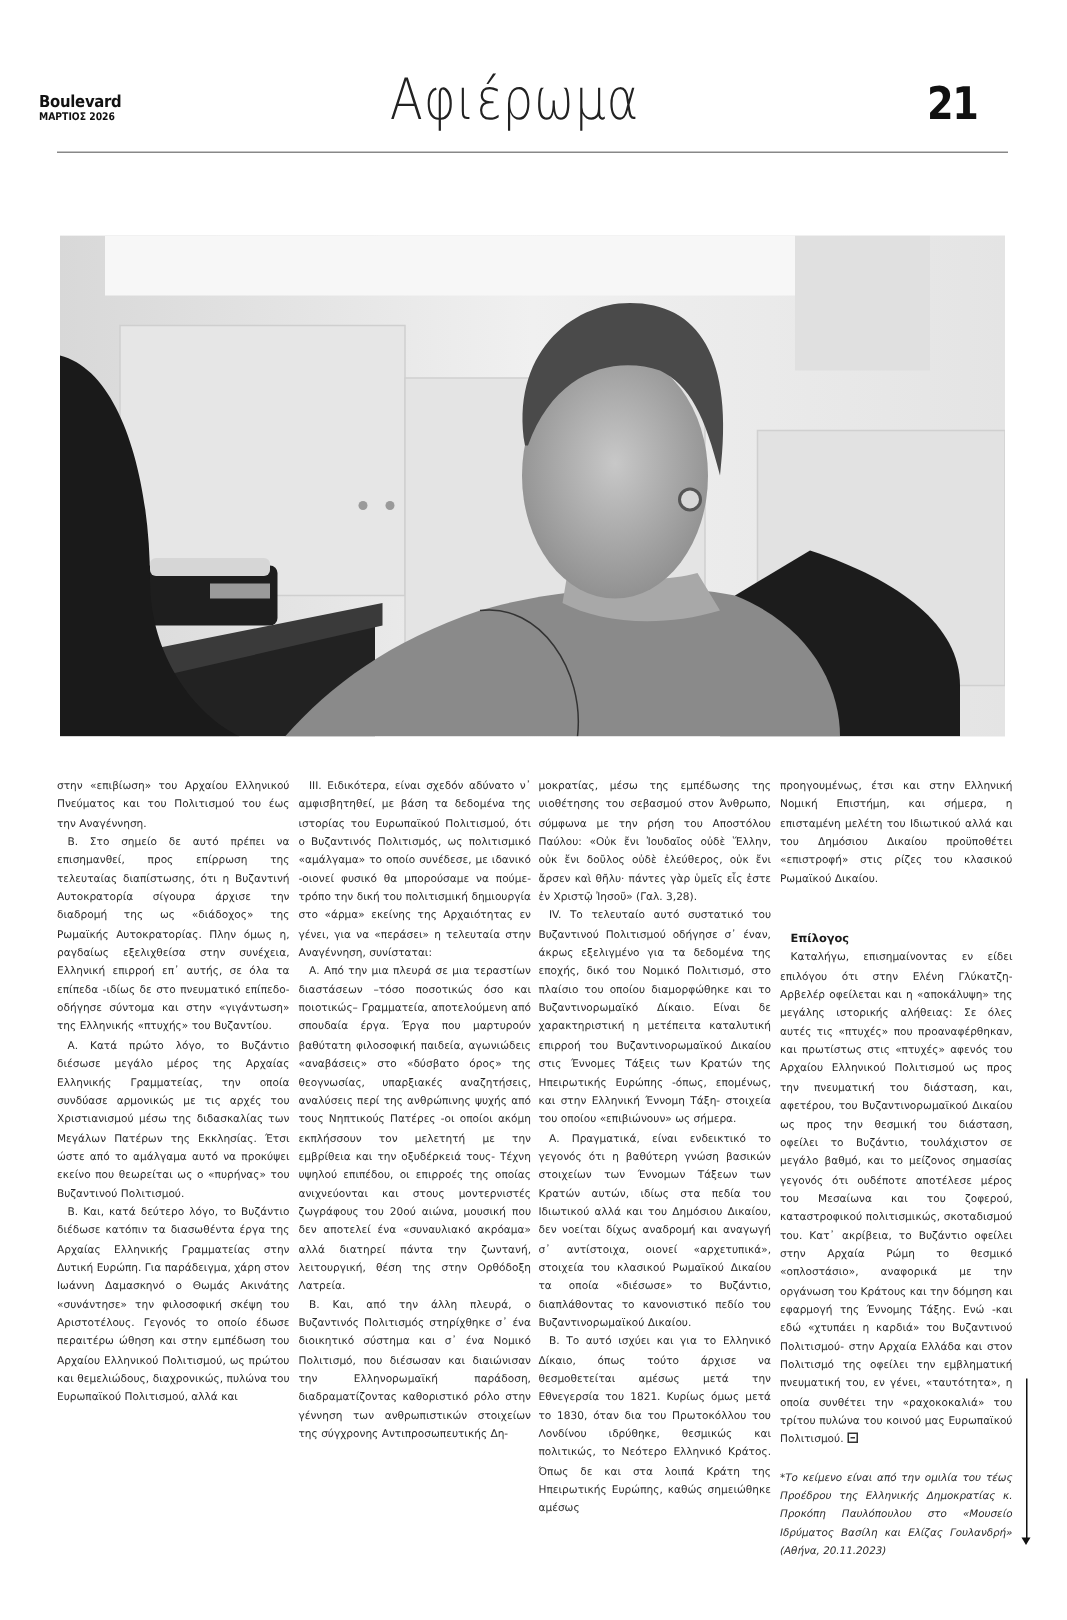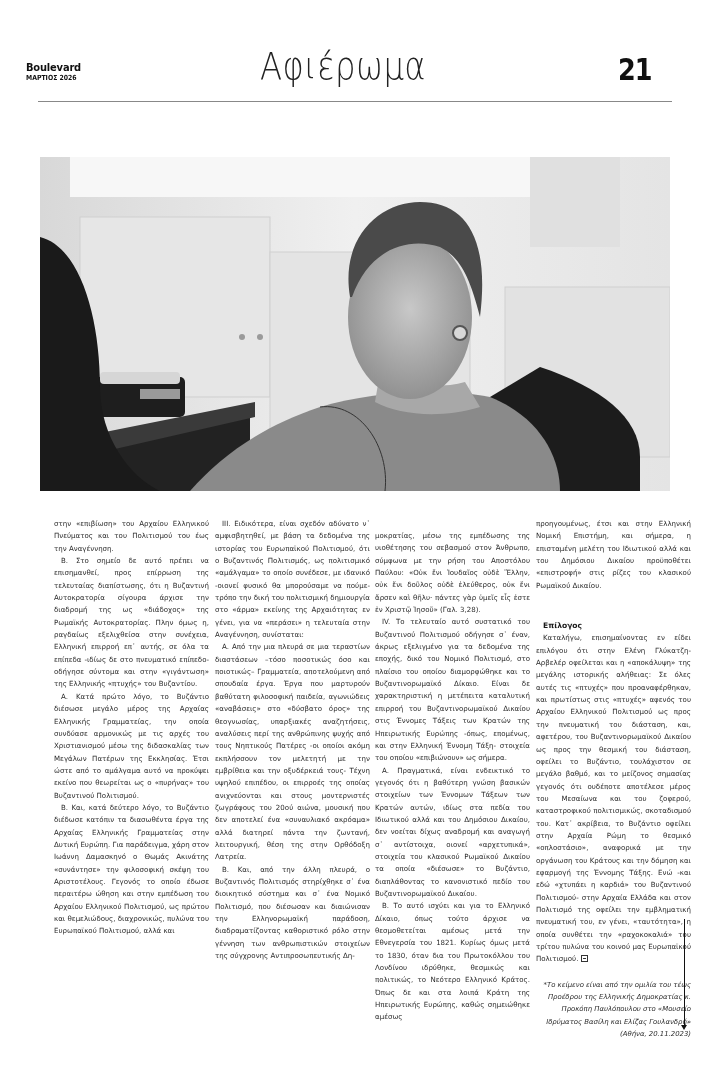--- a/index.html
+++ b/index.html
@@ -10,32 +10,32 @@
   .brand { position: absolute; left: 0; top: 12px; }
   .brand-name { font-family: "DejaVu Sans", sans-serif; font-weight: bold; font-size: 11px; letter-spacing: -0.2px; color: #111; line-height: 12px; transform: scaleX(0.9); transform-origin: left; }
   .brand-date { font-family: "DejaVu Sans", sans-serif; font-weight: bold; font-size: 7px; color: #111; line-height: 9px; transform: scaleX(0.88); transform-origin: left; }
   .section-title { position: absolute; left: 0; right: 0; top: -6px; text-align: center; font-family: "DejaVu Sans", sans-serif; font-weight: 200; font-size: 38px; color: #222; letter-spacing: 0.5px; transform: scaleX(0.85); transform-origin: center; -webkit-text-stroke: 0; font-stretch: condensed; }
   .page-number { position: absolute; right: 8px; top: 2px; font-family: "DejaVu Sans", sans-serif; font-weight: bold; font-size: 30px; color: #111; transform: scaleX(0.85); transform-origin: right; letter-spacing: -1px; }
   .rule { position: absolute; left: 38px; top: 101px; width: 634px; height: 1px; background: #888; }
 
   .photo { position: absolute; left: 40px; top: 157px; width: 630px; height: 334px; overflow: hidden; background: #e9e9e9; }
   .photo svg { display: block; width: 100%; height: 100%; }
 
-  .columns { position: absolute; left: 54px; top: 518px; width: 640px; height: 540px; }
+  .columns { position: absolute; left: 38px; top: 518px; width: 640px; height: 540px; }
   .col { position: absolute; top: 0; width: 155px; font-size: 7.05px; line-height: 12.35px; text-align: justify; color: #2a2a2a; hyphens: manual; }
   .col p { text-indent: 7px; }
   .col p.noindent { text-indent: 0; }
   .col1 { left: 0; }
   .col2 { left: 161px; }
-  .col3 { left: 321px; margin-top: 12px; }
+  .col3 { left: 321px; }
   .col4 { left: 482px; }
   .col h3 { font-size: 7.6px; font-weight: bold; line-height: 12.35px; margin-top: 28px; color: #1a1a1a; text-indent: 7px; }
   .end-mark { display: inline-block; width: 7px; height: 7px; border: 1px solid #333; margin-left: 3px; vertical-align: -1px; position: relative; }
   .end-mark::after { content: ""; position: absolute; left: 1px; right: 1px; top: 2px; height: 1px; background: #333; }
-  .footnote { margin-top: 13px; font-style: italic; text-align: right; font-size: 6.9px; line-height: 12.35px; color: #2a2a2a; }
+  .footnote { margin-top: 13px; font-style: italic; font-size: 6.9px; line-height: 12.35px; color: #2a2a2a; }
   .scroll-arrow { position: absolute; left: 684px; top: 919px; width: 1px; height: 107px; background: #111; }
   .scroll-arrow::after { content: ""; position: absolute; left: -3px; bottom: -4px; border-left: 3.5px solid transparent; border-right: 3.5px solid transparent; border-top: 5px solid #111; }
 </style>
 </head>
 <body>
 
 <div class="header">
   <div class="brand">
     <div class="brand-name">Boulevard</div>
     <div class="brand-date">ΜΑΡΤΙΟΣ 2026</div>

